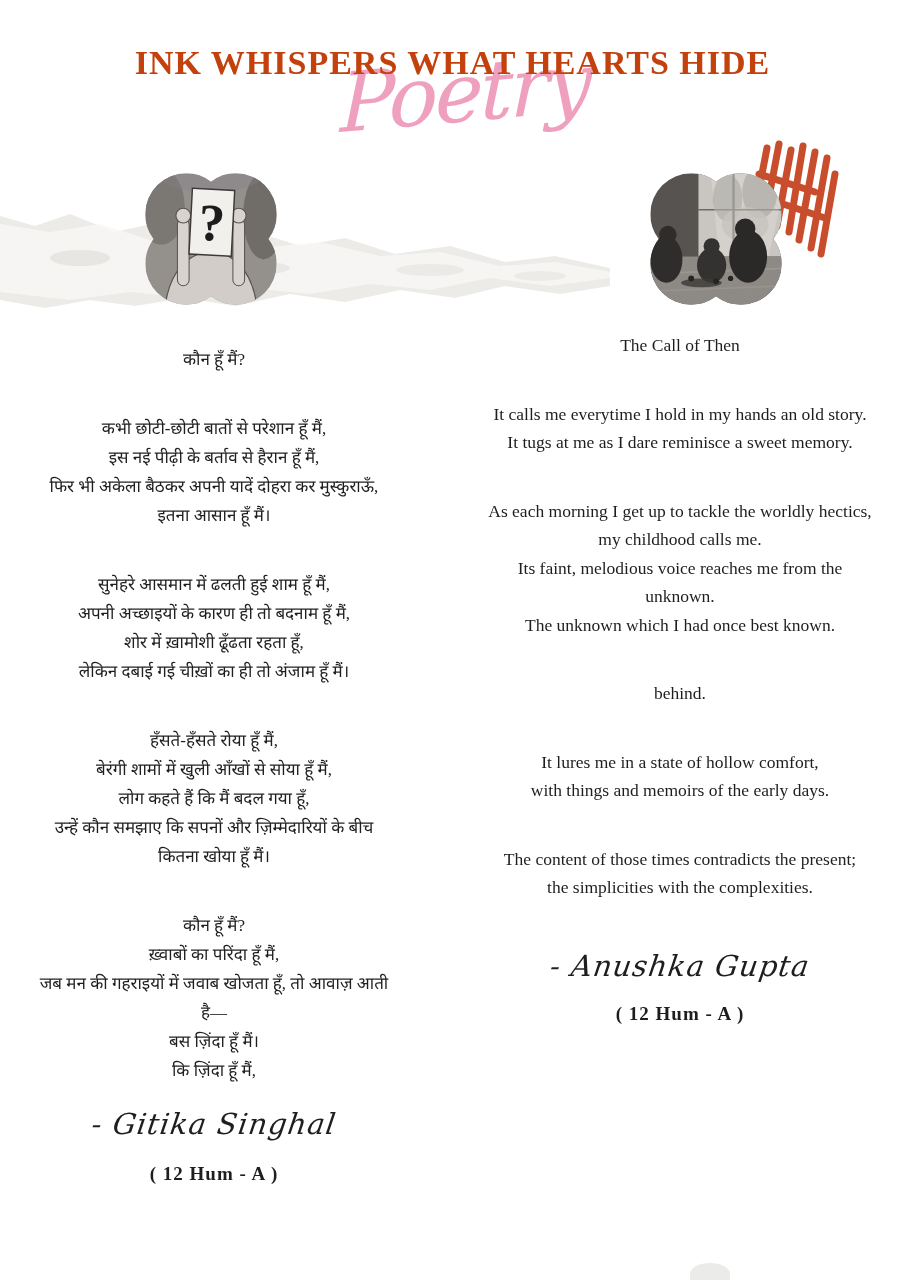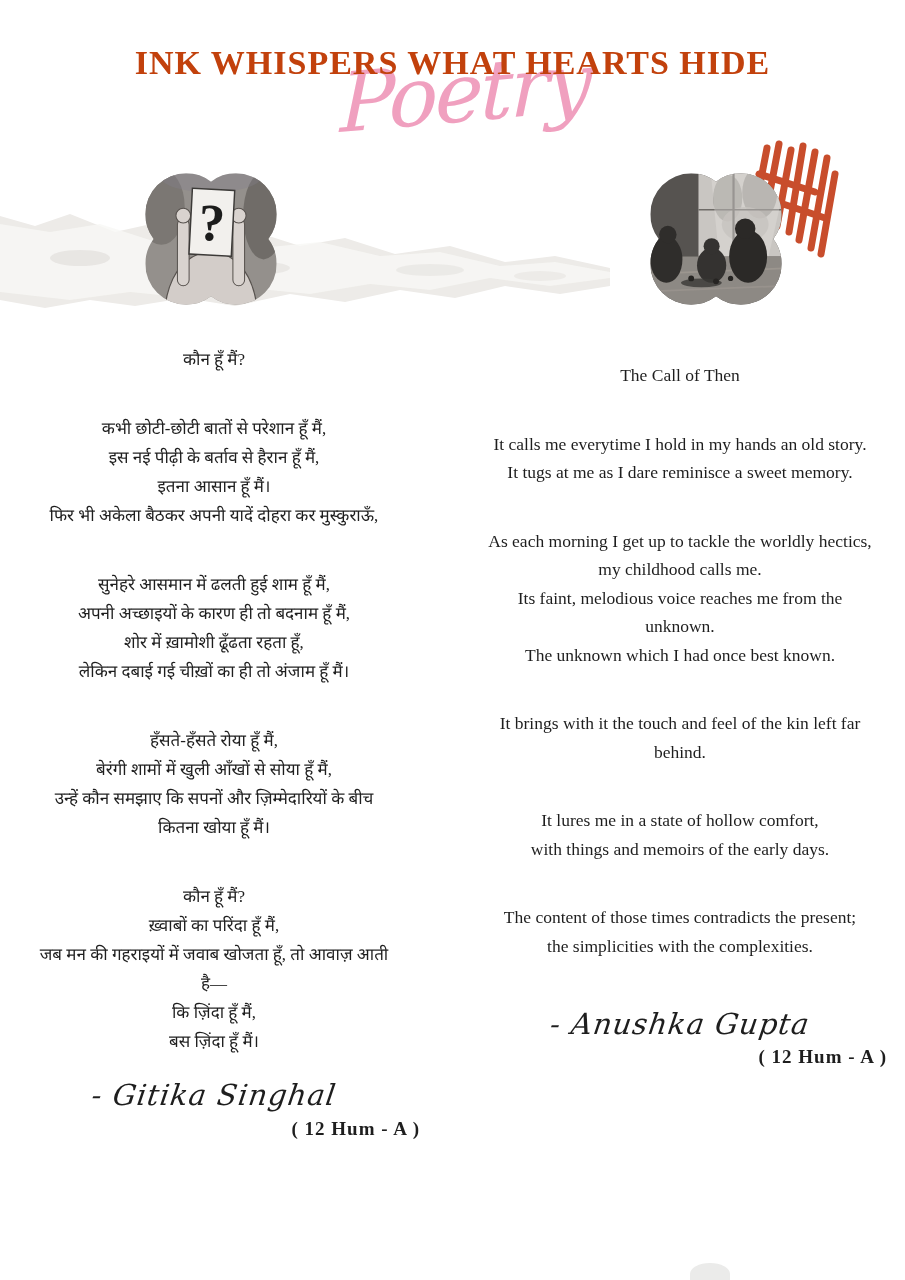--- a/index.html
+++ b/index.html
@@ -26,30 +26,30 @@
   .clover-left  { left:138px; top:166px; }
   .clover-right { left:643px; top:166px; }
   .scribble { position:absolute; left:745px; top:140px; width:96px; height:120px; z-index:1; }
   .bottom-smudge {
     position:absolute; left:690px; top:1263px; width:40px; height:22px;
     background:#ebebea; border-radius:50% 50% 0 0; z-index:1;
   }
   
   .col { position:absolute; text-align:center; z-index:2; }
   .col-left  { left:8px;  top:345px; width:412px; font-size:17px;   line-height:29px; }
-  .col-right { left:473px; top:361px; width:414px; font-size:17.5px; line-height:28.5px; }
+  .col-right { left:473px; top:331px; width:414px; font-size:17.5px; line-height:28.5px; }
   .poem-title { margin-bottom:27px; }
   .stanza { margin-bottom:25px;margin-top:40px; }
   .stanza:last-of-type { margin-bottom:0; }
   .signature {
     font-family:"DejaVu Serif","Liberation Serif",serif; font-style:italic;
     font-size:29px; letter-spacing:1px; margin-top:16px; transform:skewX(-8deg);
   }
   .sig-right { margin-top:50px; }
-  .class-label { font-weight:bold; font-size:19px; letter-spacing:1px; margin-top:4px;text-align:right; }
+  .class-label { font-weight:bold; font-size:19px; letter-spacing:1px; margin-top:20px; }
 </style>
 </head>
 <body>
 
 <div class="page">
 
   <div class="main-title">INK WHISPERS WHAT HEARTS HIDE</div>
   <div class="poetry-script">Poetry</div>
 
   <svg class="torn-band" viewBox="0 0 610 115" preserveAspectRatio="none" aria-label="torn paper texture band">
@@ -136,62 +136,62 @@
       <circle cx="50" cy="79" r="2" fill="#262422"></circle>
       <circle cx="60" cy="77" r="1.8" fill="#262422"></circle>
     </g>
   </svg>
 
   <div class="col col-left">
     <div class="poem-title">कौन हूँ मैं?</div>
     <div class="stanza">
         <div>कभी छोटी-छोटी बातों से परेशान हूँ मैं,</div>
         <div>इस नई पीढ़ी के बर्ताव से हैरान हूँ मैं,</div>
+        <div>फिर भी अकेला बैठकर अपनी यादें दोहरा कर मुस्कुराऊँ,</div>
         <div>इतना आसान हूँ मैं।</div>
-        <div>फिर भी अकेला बैठकर अपनी यादें दोहरा कर मुस्कुराऊँ,</div>
       </div>
     <div class="stanza">
         <div>सुनेहरे आसमान में ढलती हुई शाम हूँ मैं,</div>
         <div>अपनी अच्छाइयों के कारण ही तो बदनाम हूँ मैं,</div>
         <div>शोर में ख़ामोशी ढूँढता रहता हूँ,</div>
         <div>लेकिन दबाई गई चीख़ों का ही तो अंजाम हूँ मैं।</div>
       </div>
     <div class="stanza">
         <div>हँसते-हँसते रोया हूँ मैं,</div>
         <div>बेरंगी शामों में खुली आँखों से सोया हूँ मैं,</div>
+        <div>लोग कहते हैं कि मैं बदल गया हूँ,</div>
         <div>उन्हें कौन समझाए कि सपनों और ज़िम्मेदारियों के बीच</div>
         <div>कितना खोया हूँ मैं।</div>
       </div>
     <div class="stanza">
         <div>कौन हूँ मैं?</div>
         <div>ख़्वाबों का परिंदा हूँ मैं,</div>
         <div>जब मन की गहराइयों में जवाब खोजता हूँ, तो आवाज़ आती</div>
         <div>है—</div>
+        <div>बस ज़िंदा हूँ मैं।</div>
         <div>कि ज़िंदा हूँ मैं,</div>
-        <div>बस ज़िंदा हूँ मैं।</div>
       </div>
     <div class="signature">- Gitika Singhal</div>
     <div class="class-label">( 12 Hum - A )</div>
   </div>
 
   <div class="col col-right">
     <div class="poem-title">The Call of Then</div>
     <div class="stanza">
         <div>It calls me everytime I hold in my hands an old story.</div>
         <div>It tugs at me as I dare reminisce a sweet memory.</div>
       </div>
     <div class="stanza">
         <div>As each morning I get up to tackle the worldly hectics,</div>
         <div>my childhood calls me.</div>
         <div>Its faint, melodious voice reaches me from the</div>
         <div>unknown.</div>
         <div>The unknown which I had once best known.</div>
       </div>
     <div class="stanza">
-        <div>It brings with it the touch and feel of the kin left far</div>
         <div>behind.</div>
       </div>
     <div class="stanza">
         <div>It lures me in a state of hollow comfort,</div>
         <div>with things and memoirs of the early days.</div>
       </div>
     <div class="stanza">
         <div>The content of those times contradicts the present;</div>
         <div>the simplicities with the complexities.</div>
       </div>

